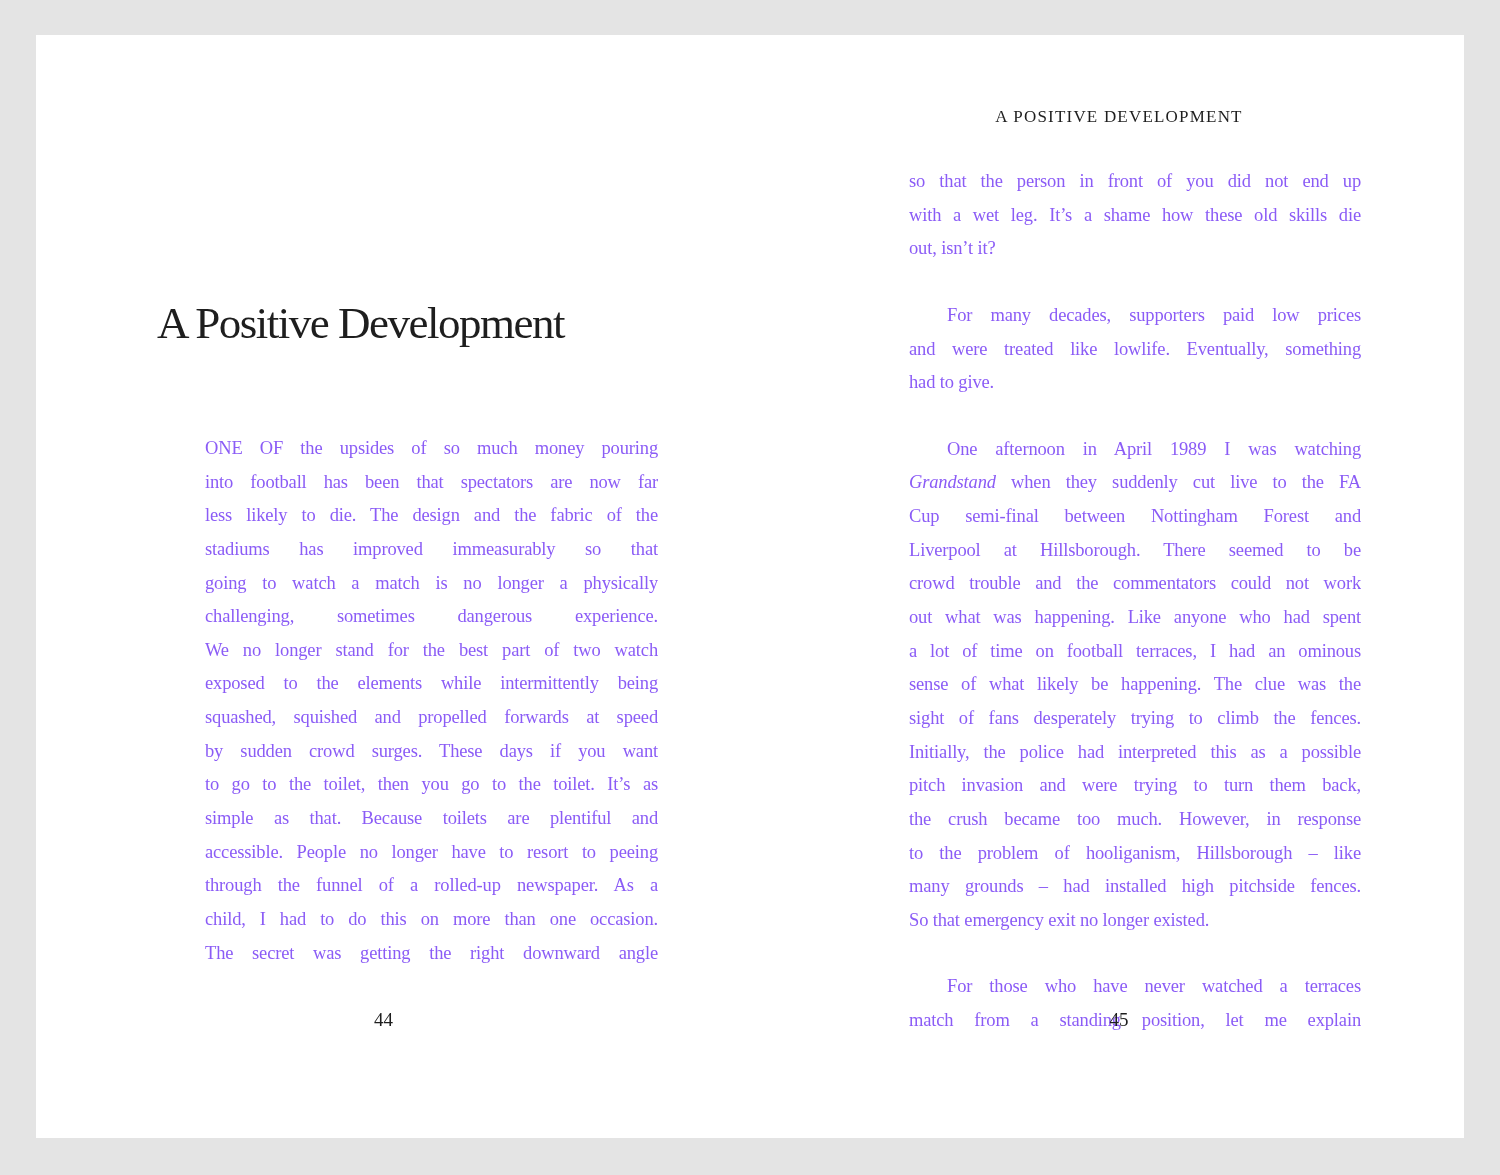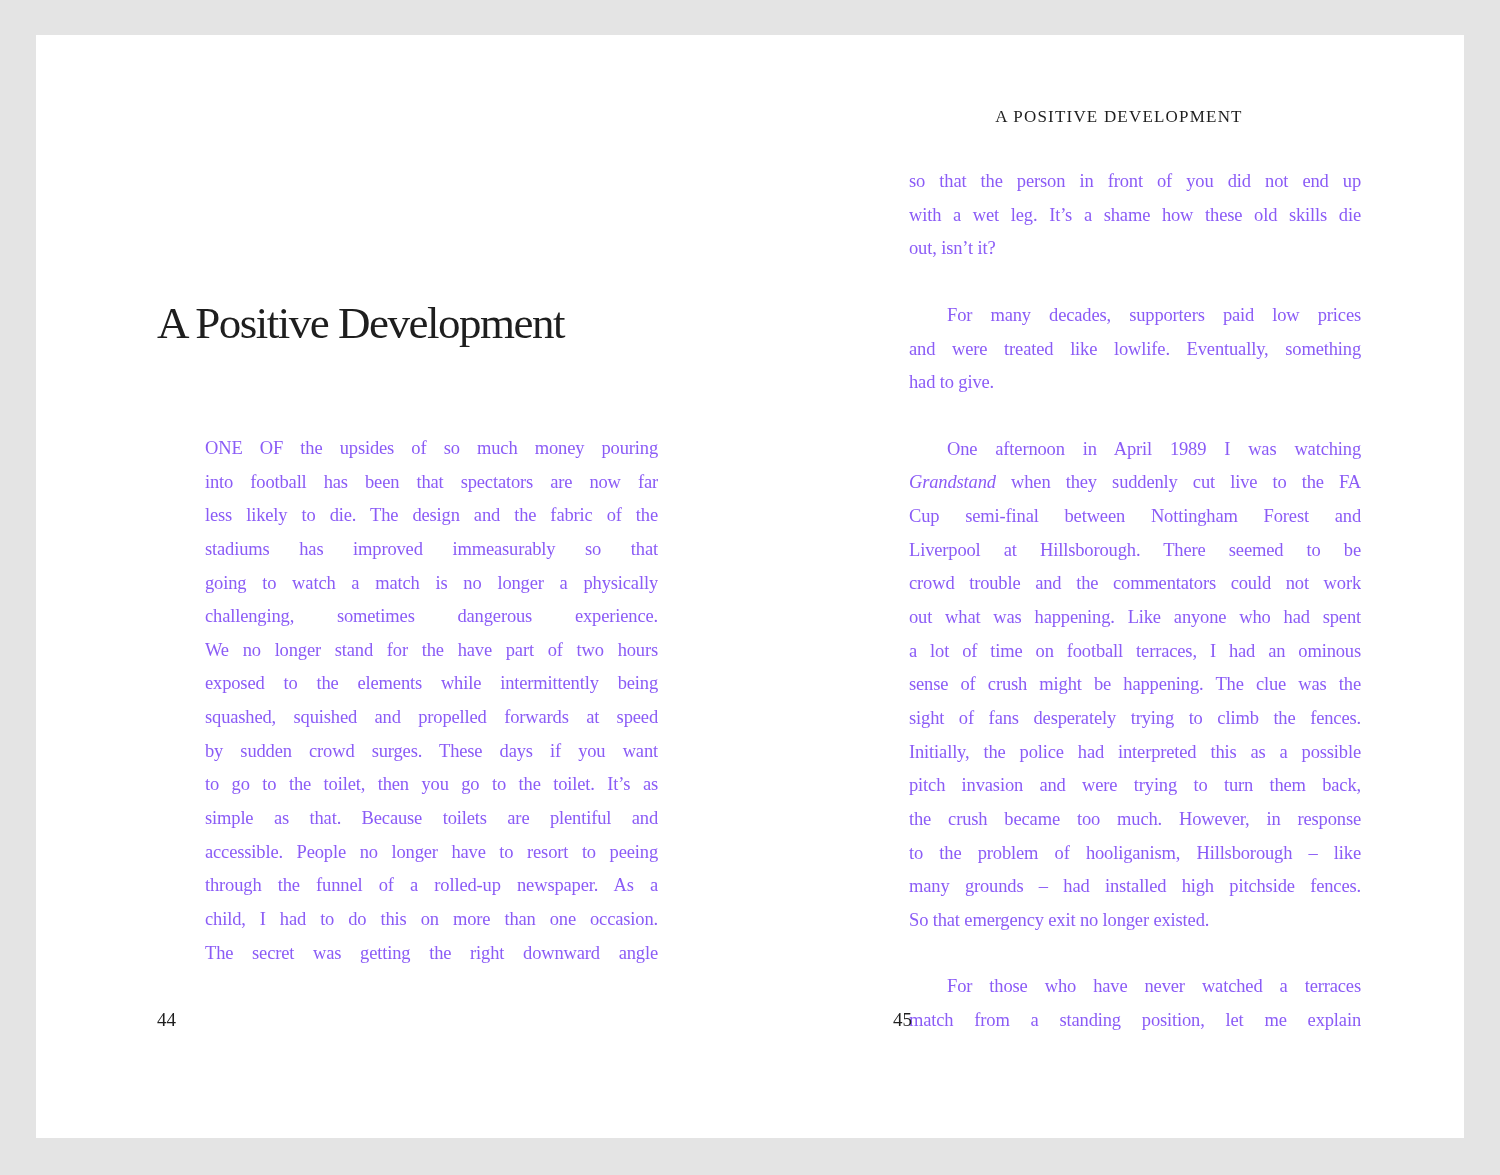--- a/index.html
+++ b/index.html
@@ -75,40 +75,40 @@
     text-indent: 38px;
     margin-top: 33px;
   }
   .line .italic { font-style: italic; margin-top: 8px; }
 
   .page-number {
     position: absolute;
     left: 0;
     top: 974px;
     width: 100%;
-    text-align: left;
+    text-align: center;
     font-size: 19px;
     color: #1e1e1e;
   }
 </style>
 </head>
 <body>
 
 <div class="spread">
 
   <div class="col col-left">
     <div class="chapter-title">A Positive Development</div>
     <div class="body-text body-left">
         <div class="line"><span>ONE OF the upsides of so much money pouring</span></div>
         <div class="line"><span>into football has been that spectators are now far</span></div>
         <div class="line"><span>less likely to die. The design and the fabric of the</span></div>
         <div class="line"><span>stadiums has improved immeasurably so that</span></div>
         <div class="line"><span>going to watch a match is no longer a physically</span></div>
         <div class="line"><span>challenging, sometimes dangerous experience.</span></div>
-        <div class="line"><span>We no longer stand for the have part of two hours</span></div>
+        <div class="line"><span>We no longer stand for the best part of two watch</span></div>
         <div class="line"><span>exposed to the elements while intermittently being</span></div>
         <div class="line"><span>squashed, squished and propelled forwards at speed</span></div>
         <div class="line"><span>by sudden crowd surges. These days if you want</span></div>
         <div class="line"><span>to go to the toilet, then you go to the toilet. It’s as</span></div>
         <div class="line"><span>simple as that. Because toilets are plentiful and</span></div>
         <div class="line"><span>accessible. People no longer have to resort to peeing</span></div>
         <div class="line"><span>through the funnel of a rolled-up newspaper. As a</span></div>
         <div class="line"><span>child, I had to do this on more than one occasion.</span></div>
         <div class="line"><span>The secret was getting the right downward angle</span></div>
       </div>
@@ -124,21 +124,21 @@
         <div class="line firstline"><span>For many decades, supporters paid low prices</span></div>
         <div class="line"><span>and were treated like lowlife. Eventually, something</span></div>
         <div class="line lastline"><span>had to give.</span></div>
         <div class="line firstline"><span>One afternoon in April 1989 I was watching</span></div>
         <div class="line"><span class="italic">Grandstand</span><span> when they suddenly cut live to the FA</span></div>
         <div class="line"><span>Cup semi-final between Nottingham Forest and</span></div>
         <div class="line"><span>Liverpool at Hillsborough. There seemed to be</span></div>
         <div class="line"><span>crowd trouble and the commentators could not work</span></div>
         <div class="line"><span>out what was happening. Like anyone who had spent</span></div>
         <div class="line"><span>a lot of time on football terraces, I had an ominous</span></div>
-        <div class="line"><span>sense of crush might be happening. The clue was the</span></div>
+        <div class="line"><span>sense of what likely be happening. The clue was the</span></div>
         <div class="line"><span>sight of fans desperately trying to climb the fences.</span></div>
         <div class="line"><span>Initially, the police had interpreted this as a possible</span></div>
         <div class="line"><span>pitch invasion and were trying to turn them back,</span></div>
         <div class="line"><span>the crush became too much. However, in response</span></div>
         <div class="line"><span>to the problem of hooliganism, Hillsborough – like</span></div>
         <div class="line"><span>many grounds – had installed high pitchside fences.</span></div>
         <div class="line lastline"><span>So that emergency exit no longer existed.</span></div>
         <div class="line firstline"><span>For those who have never watched a terraces</span></div>
         <div class="line"><span>match from a standing position, let me explain</span></div>
       </div>

